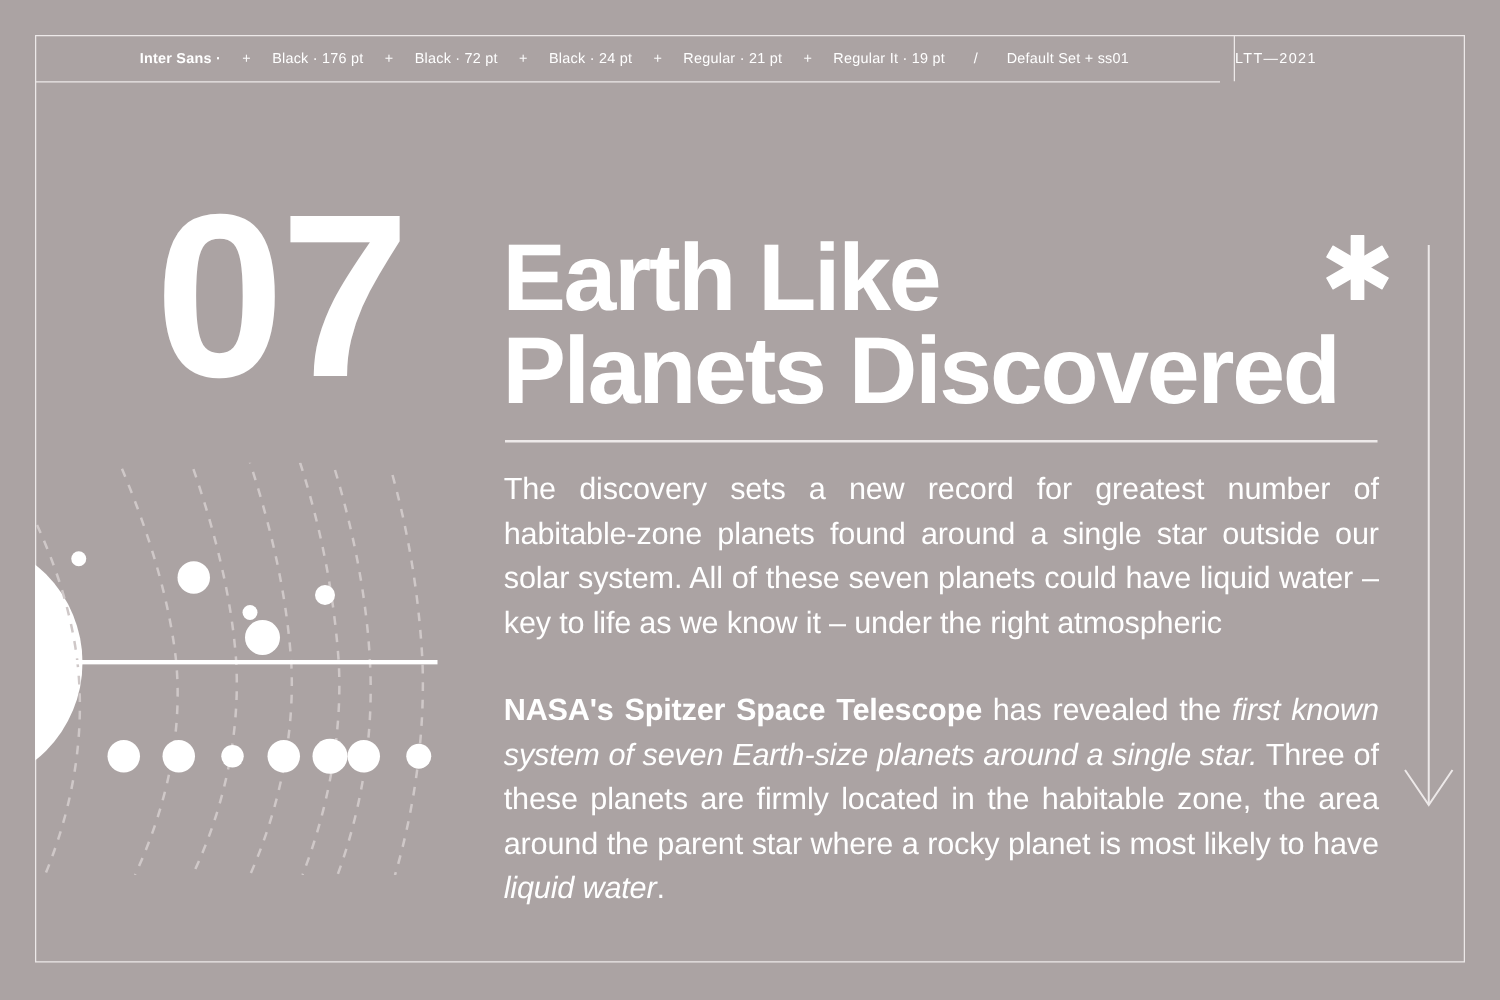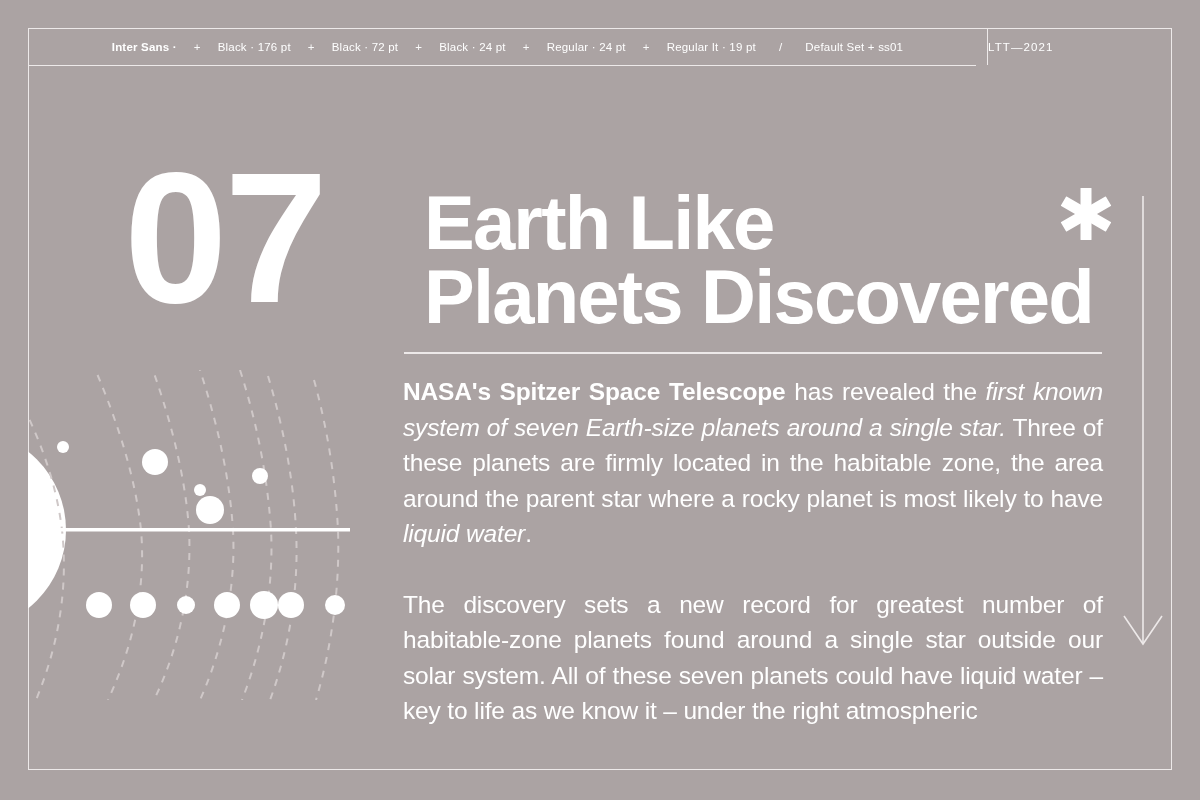--- a/index.html
+++ b/index.html
@@ -89,21 +89,21 @@
     font-size: 186px;
     line-height: 0.82;
     font-weight: 700;
     color: #ffffff;
     letter-spacing: -3px;
   }
 
   
   .headline {
     position: absolute;
-    left: 424px;
+    left: 402px;
     top: 186px;
     width: 704px;
     color: #ffffff;
     font-size: 76px;
     line-height: 0.98;
     font-weight: 700;
     letter-spacing: -1.8px;
   }
   .headline .l2 { display: block; }
 
@@ -174,21 +174,21 @@
   <div class="header-bar">
     <div class="header-left">
       <span class="spec bold">Inter Sans ·</span>
       <span class="spec sep">+</span>
       <span class="spec">Black · 176 pt</span>
       <span class="spec sep">+</span>
       <span class="spec">Black · 72 pt</span>
       <span class="spec sep">+</span>
       <span class="spec">Black · 24 pt</span>
       <span class="spec sep">+</span>
-      <span class="spec">Regular · 24 pt</span>
+      <span class="spec">Regular · 21 pt</span>
       <span class="spec sep">+</span>
       <span class="spec">Regular It · 19 pt</span>
       <span class="spec slash">/</span>
       <span class="spec">Default Set + ss01</span>
     </div>
     <div class="header-right">
       <span class="header-code">LTT—2021</span>
     </div>
   </div>
 
@@ -205,22 +205,22 @@
         <rect x="22.5" y="2" width="11" height="52" rx="0.5"></rect>
         <rect x="22.5" y="2" width="11" height="52" rx="0.5" transform="rotate(60 28 28)"></rect>
         <rect x="22.5" y="2" width="11" height="52" rx="0.5" transform="rotate(120 28 28)"></rect>
       </g>
     </svg>
   </div>
 
   <div class="rule"></div>
 
   <div class="body-copy">
+    <p>The discovery sets a new record for greatest number of habitable-zone planets found around a single star outside our solar system. All of these seven planets could have liquid water – key to life as we know it – under the right atmospheric</p>
     <p><b>NASA's Spitzer Space Telescope</b><span> has revealed the </span><i>first known system of seven Earth-size planets around a single star.</i><span> Three of these planets are firmly located in the habitable zone, the area around the parent star where a rocky planet is most likely to have </span><i>liquid water</i><span>.</span></p>
-    <p>The discovery sets a new record for greatest number of habitable-zone planets found around a single star outside our solar system. All of these seven planets could have liquid water – key to life as we know it – under the right atmospheric</p>
   </div>
 
   <div class="diagram">
     <svg width="345" height="330" viewBox="0 0 345 330" aria-hidden="true">
       <defs>
         <clipPath id="diagClip">
             <rect x="0" y="0" width="345" height="330"></rect>
           </clipPath>
       </defs>
       <g clip-path="url(#diagClip)">

